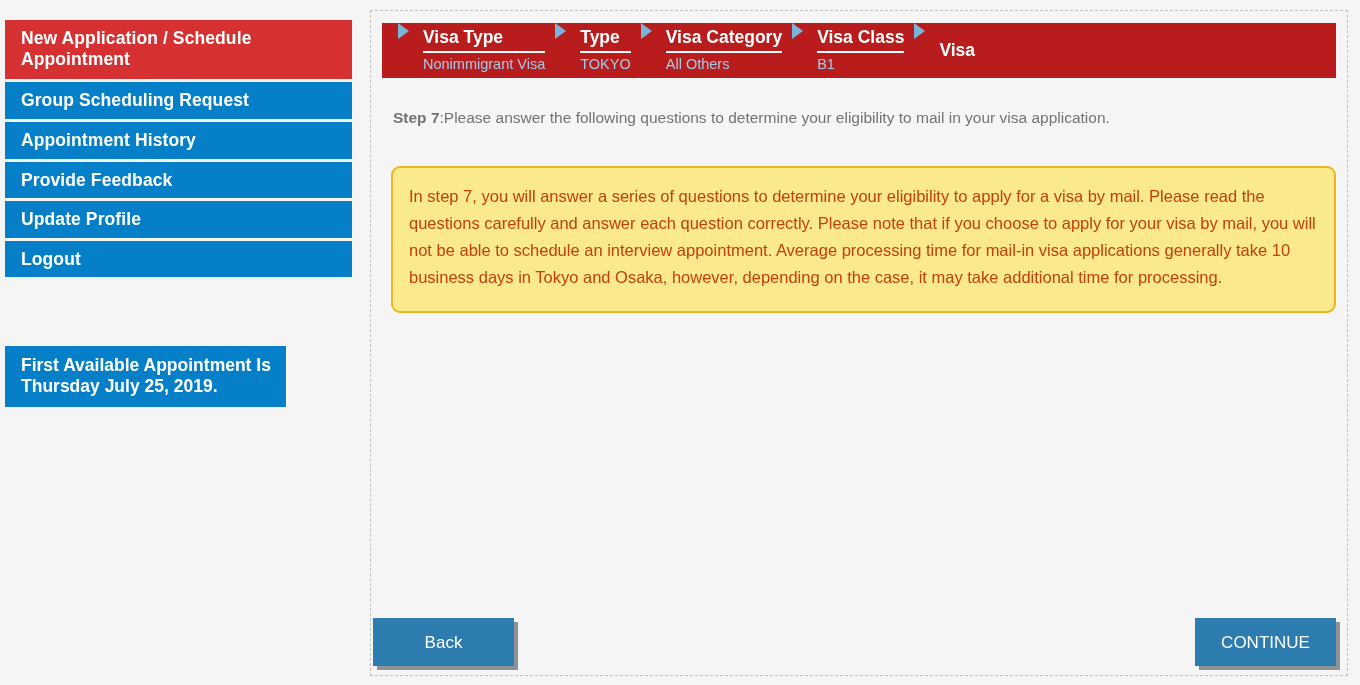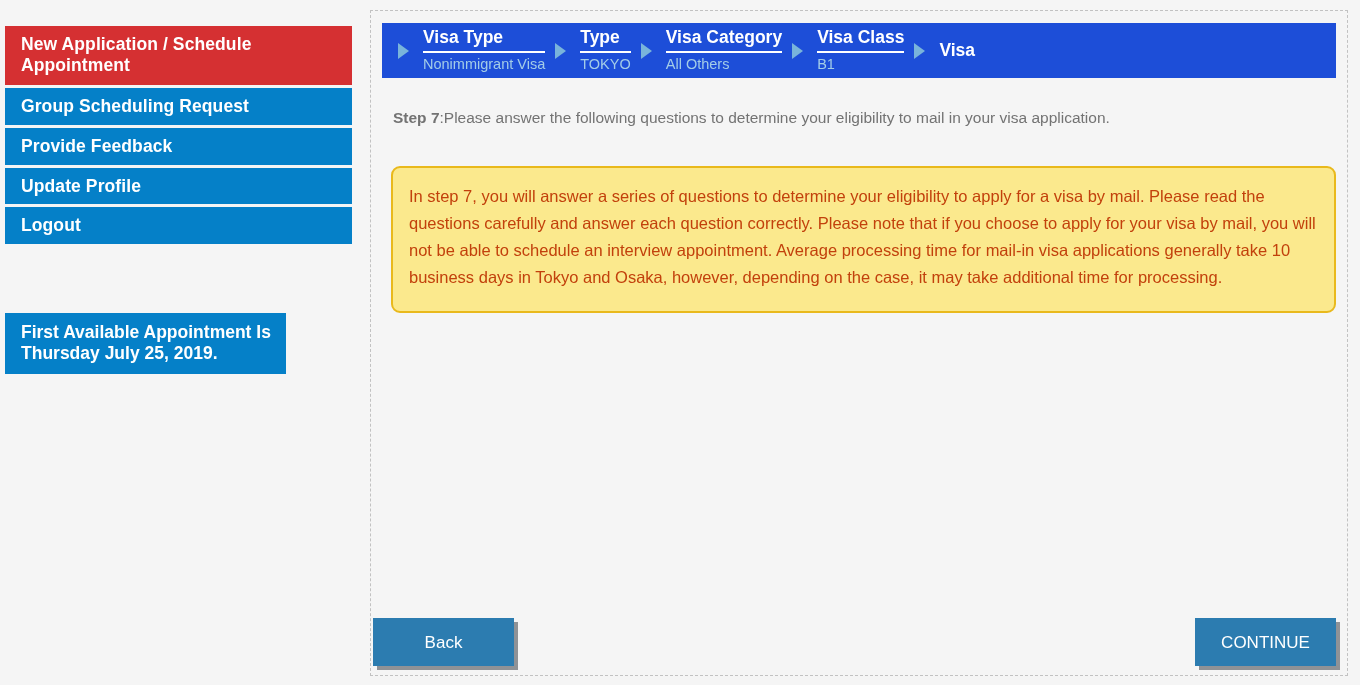--- a/index.html
+++ b/index.html
@@ -21,21 +21,21 @@
     display: flex;
     width: 1360px;
     height: 685px;
     align-items: flex-start;
   }
 
   
   .sidebar {
     width: 360px;
     flex: 0 0 360px;
-    padding-top: 26px;
+    padding-top: 20px;
     box-sizing: border-box;
   }
   .nav-list {
     margin: 0 0 0 5px;
     padding: 0;
     list-style: none;
     width: 347px;
   }
   .nav-item {
     background: #0580c8;
@@ -72,25 +72,24 @@
     border: 1px dashed #c2c2c2;
     background: #f5f5f5;
     height: 666px;
     box-sizing: border-box;
     position: relative;
     padding: 0;
   }
 
   
   .breadcrumb {
-    background: #1d4ed8;
+    background: #b91c1c;
     margin: 12px 11px 0 11px;
     height: 55px;
     display: flex;
-    align-items: center;
     padding-left: 6px;
     box-sizing: border-box;
   }
   .crumb-arrow {
     width: 0;
     height: 0;
     border-top: 8px solid transparent;
     border-bottom: 8px solid transparent;
     border-left: 11px solid #79b4db;
     margin: 0 14px 0 10px;
@@ -181,20 +180,21 @@
 </style>
 </head>
 <body>
 
 <div class="page">
 
   <div class="sidebar">
     <ul class="nav-list">
       <li class="nav-item active"><span>New Application / Schedule Appointment</span></li>
       <li class="nav-item"><span>Group Scheduling Request</span></li>
+      <li class="nav-item"><span>Appointment History</span></li>
       <li class="nav-item"><span>Provide Feedback</span></li>
       <li class="nav-item"><span>Update Profile</span></li>
       <li class="nav-item"><span>Logout</span></li>
     </ul>
     <div class="first-avail">First Available Appointment Is Thursday July 25, 2019.</div>
   </div>
 
   <div class="content">
 
     <div class="breadcrumb">

